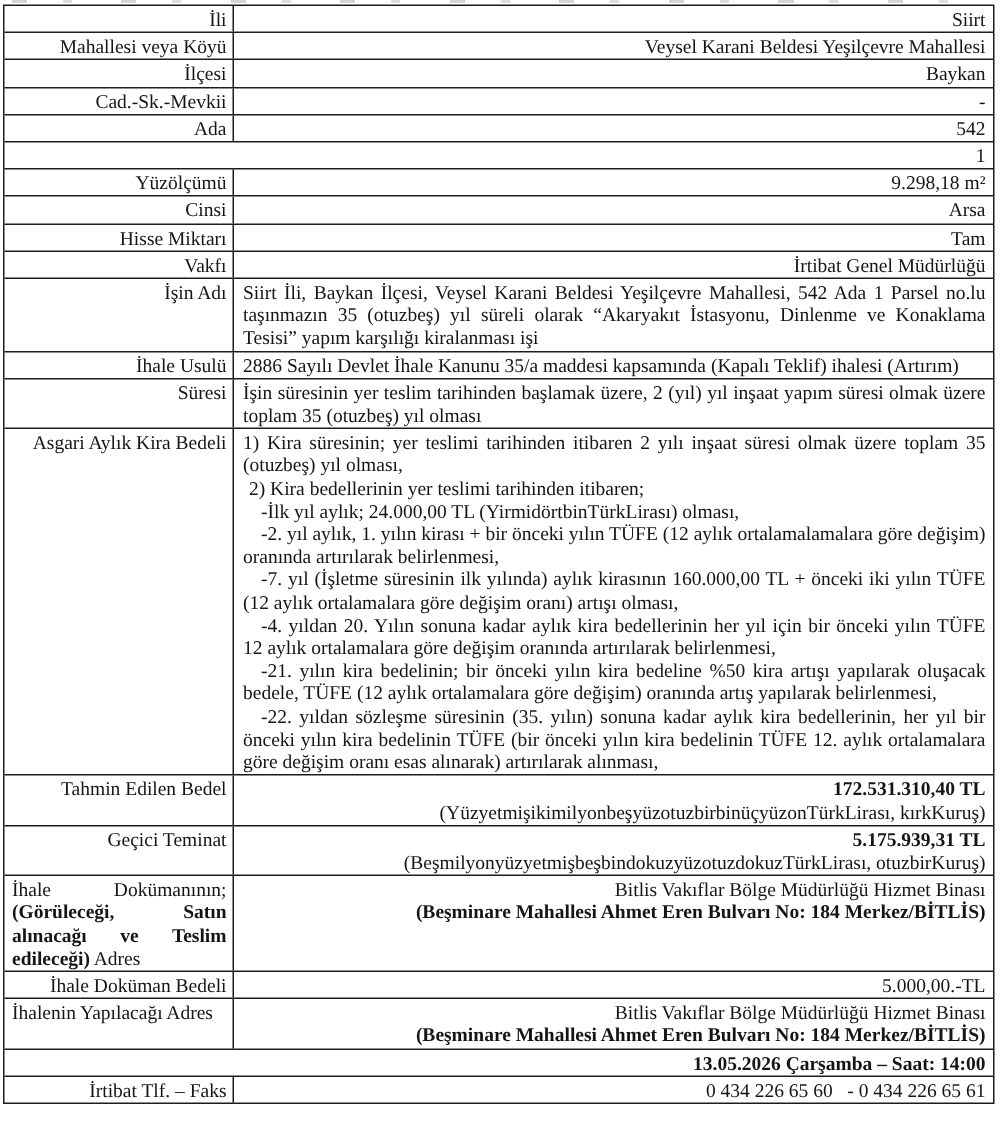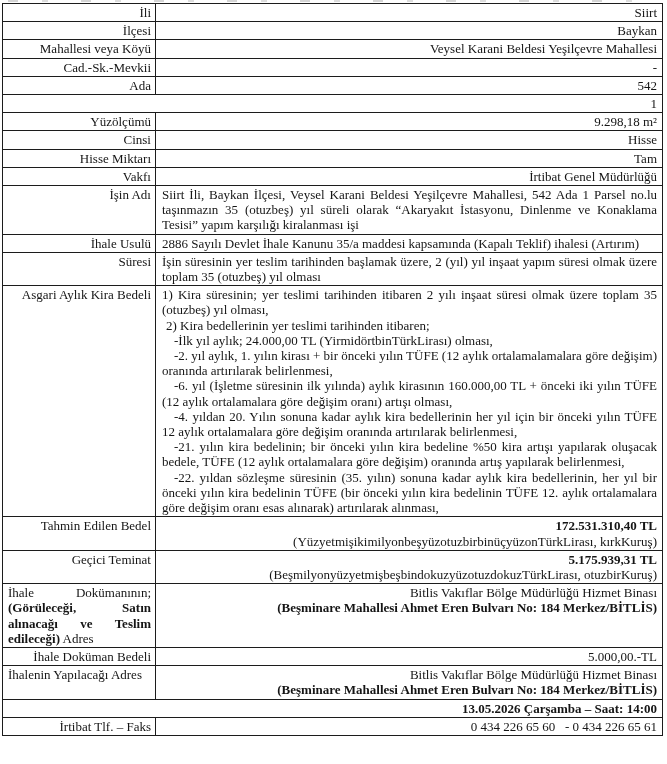--- a/index.html
+++ b/index.html
@@ -55,38 +55,38 @@
     <div class="label-cell">
           <div class="para"><span>İli</span></div>
         </div>
     <div class="value-cell">
           <div class="para"><span>Siirt</span></div>
         </div>
   </div>
 
   <div class="row">
     <div class="label-cell">
+          <div class="para"><span>Mahallesi veya Köyü</span></div>
+        </div>
+    <div class="value-cell">
+          <div class="para"><span>Veysel Karani Beldesi Yeşilçevre Mahallesi</span></div>
+        </div>
+  </div>
+
+  <div class="row">
+    <div class="label-cell">
           <div class="para"><span>İlçesi</span></div>
         </div>
     <div class="value-cell">
           <div class="para"><span>Baykan</span></div>
         </div>
   </div>
 
   <div class="row">
     <div class="label-cell">
-          <div class="para"><span>Mahallesi veya Köyü</span></div>
-        </div>
-    <div class="value-cell">
-          <div class="para"><span>Veysel Karani Beldesi Yeşilçevre Mahallesi</span></div>
-        </div>
-  </div>
-
-  <div class="row">
-    <div class="label-cell">
           <div class="para"><span>Cad.-Sk.-Mevkii</span></div>
         </div>
     <div class="value-cell">
           <div class="para"><span>-</span></div>
         </div>
   </div>
 
   <div class="row">
     <div class="label-cell">
           <div class="para"><span>Ada</span></div>
@@ -109,21 +109,21 @@
     <div class="value-cell">
           <div class="para"><span>9.298,18 m²</span></div>
         </div>
   </div>
 
   <div class="row">
     <div class="label-cell">
           <div class="para"><span>Cinsi</span></div>
         </div>
     <div class="value-cell">
-          <div class="para"><span>Hisse</span></div>
+          <div class="para"><span>Arsa</span></div>
         </div>
   </div>
 
   <div class="row">
     <div class="label-cell">
           <div class="para"><span>Hisse Miktarı</span></div>
         </div>
     <div class="value-cell">
           <div class="para"><span>Tam</span></div>
         </div>
@@ -167,21 +167,21 @@
 
   <div class="row">
     <div class="label-cell">
           <div class="para"><span>Asgari Aylık Kira Bedeli</span></div>
         </div>
     <div class="value-cell">
           <div class="para justify"><span>1) Kira süresinin; yer teslimi tarihinden itibaren 2 yılı inşaat süresi olmak üzere toplam 35 (otuzbeş) yıl olması,</span></div>
           <div class="para justify" style="text-indent: 4px;"><span>2) Kira bedellerinin yer teslimi tarihinden itibaren;</span></div>
           <div class="para justify" style="text-indent: 12px;"><span>-İlk yıl aylık; 24.000,00 TL (YirmidörtbinTürkLirası) olması,</span></div>
           <div class="para justify" style="text-indent: 12px;"><span>-2. yıl aylık, 1. yılın kirası + bir önceki yılın TÜFE (12 aylık ortalamalamalara göre değişim) oranında artırılarak belirlenmesi,</span></div>
-          <div class="para justify" style="text-indent: 12px;"><span>-6. yıl (İşletme süresinin ilk yılında) aylık kirasının 160.000,00 TL + önceki iki yılın TÜFE (12 aylık ortalamalara göre değişim oranı) artışı olması,</span></div>
+          <div class="para justify" style="text-indent: 12px;"><span>-7. yıl (İşletme süresinin ilk yılında) aylık kirasının 160.000,00 TL + önceki iki yılın TÜFE (12 aylık ortalamalara göre değişim oranı) artışı olması,</span></div>
           <div class="para justify" style="text-indent: 12px;"><span>-4. yıldan 20. Yılın sonuna kadar aylık kira bedellerinin her yıl için bir önceki yılın TÜFE 12 aylık ortalamalara göre değişim oranında artırılarak belirlenmesi,</span></div>
           <div class="para justify" style="text-indent: 12px;"><span>-21. yılın kira bedelinin; bir önceki yılın kira bedeline %50 kira artışı yapılarak oluşacak bedele, TÜFE (12 aylık ortalamalara göre değişim) oranında artış yapılarak belirlenmesi,</span></div>
           <div class="para justify" style="text-indent: 12px;"><span>-22. yıldan sözleşme süresinin (35. yılın) sonuna kadar aylık kira bedellerinin, her yıl bir önceki yılın kira bedelinin TÜFE (bir önceki yılın kira bedelinin TÜFE 12. aylık ortalamalara göre değişim oranı esas alınarak) artırılarak alınması,</span></div>
         </div>
   </div>
 
   <div class="row">
     <div class="label-cell">
           <div class="para"><span>Tahmin Edilen Bedel</span></div>
         </div>

